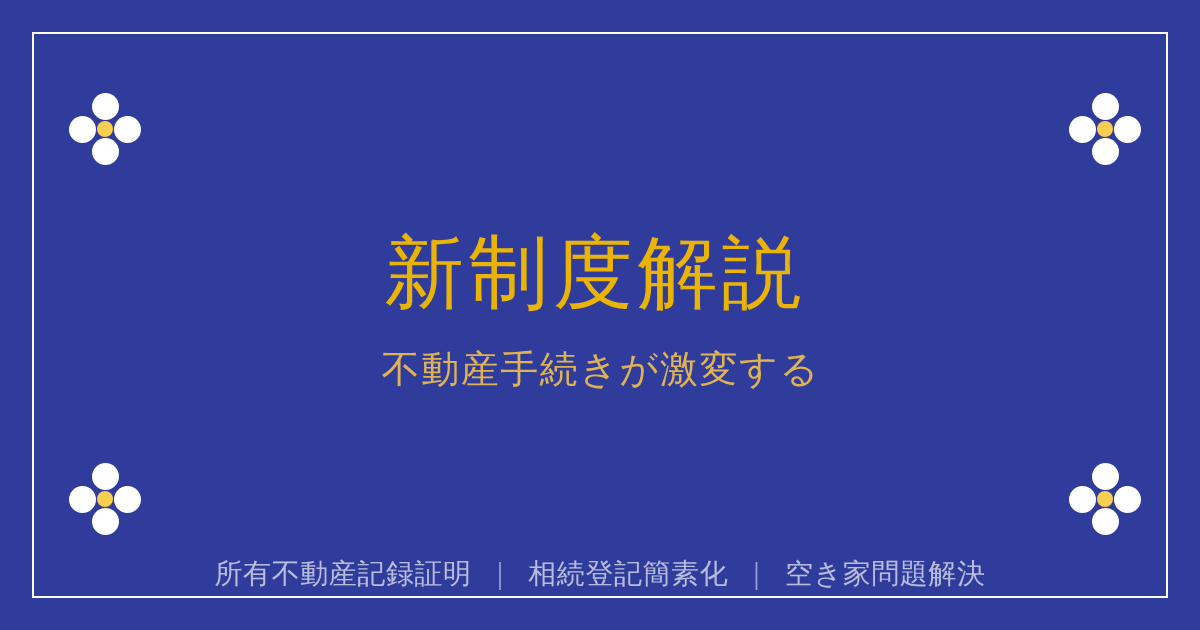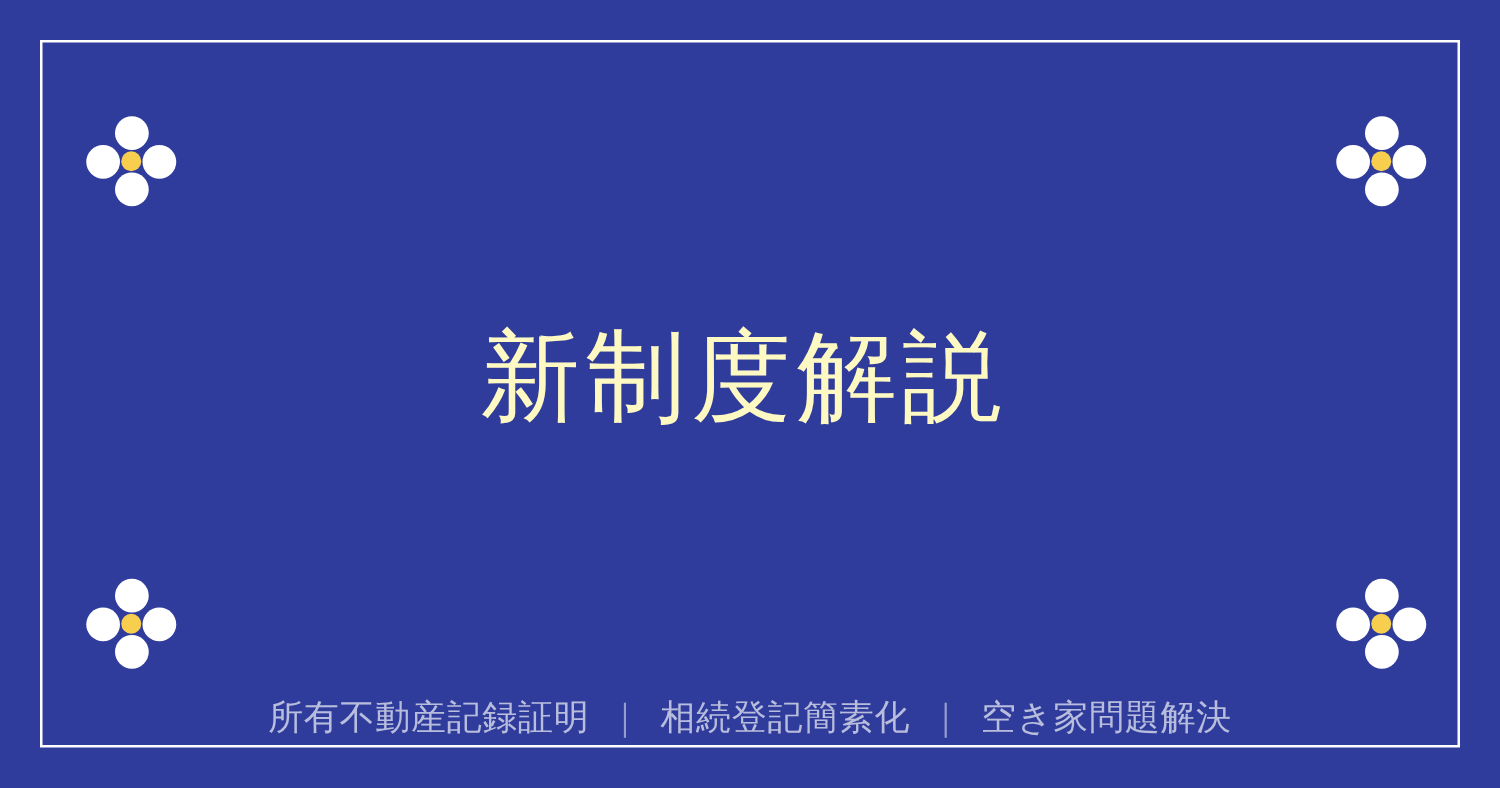--- a/index.html
+++ b/index.html
@@ -72,25 +72,25 @@
     width: 1200px;
     height: 630px;
     display: flex;
     flex-direction: column;
     align-items: center;
     justify-content: center;
     text-align: center;
   }
 
   .title {
-    font-family: Liberation Sans, sans-serif;
+    font-family: Liberation Mono, monospace;
     font-size: 80px;
     font-weight: 200;
     letter-spacing: 0.055em;
-    color: #fef9c3;
+    color: #eab308;
     line-height: 1.05;
     margin: 0 14px 26px 0;
     padding-left: 0.055em;
     white-space: nowrap;
   }
 
   .subtitle {
     font-family: "Liberation Sans", "DejaVu Sans", sans-serif;
     font-size: 38px;
     font-weight: 200;
@@ -157,20 +157,21 @@
   <div class="ornament br">
     <span class="petal top"></span>
     <span class="petal right"></span>
     <span class="petal bottom"></span>
     <span class="petal left"></span>
     <span class="core"></span>
   </div>
 
   <div class="center-stack">
     <h1 class="title">新制度解説</h1>
+    <p class="subtitle">不動産手続きが激変する</p>
   </div>
 
   <div class="footer">
     <span class="kw">所有不動産記録証明</span>
     <span class="sep">｜</span>
     <span class="kw">相続登記簡素化</span>
     <span class="sep">｜</span>
     <span class="kw">空き家問題解決</span>
   </div>
 

